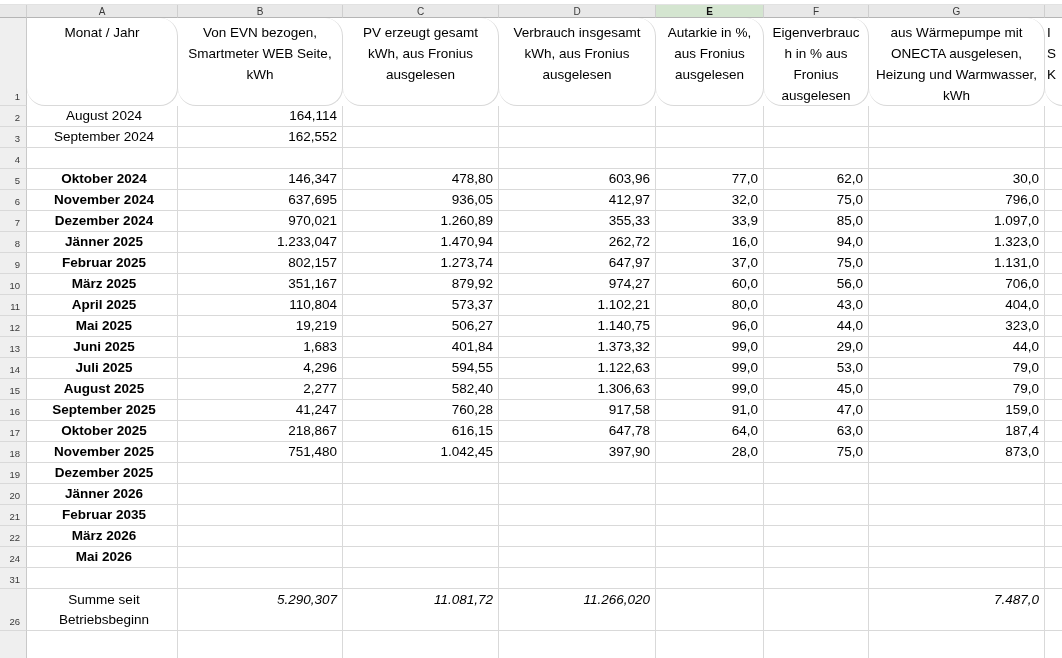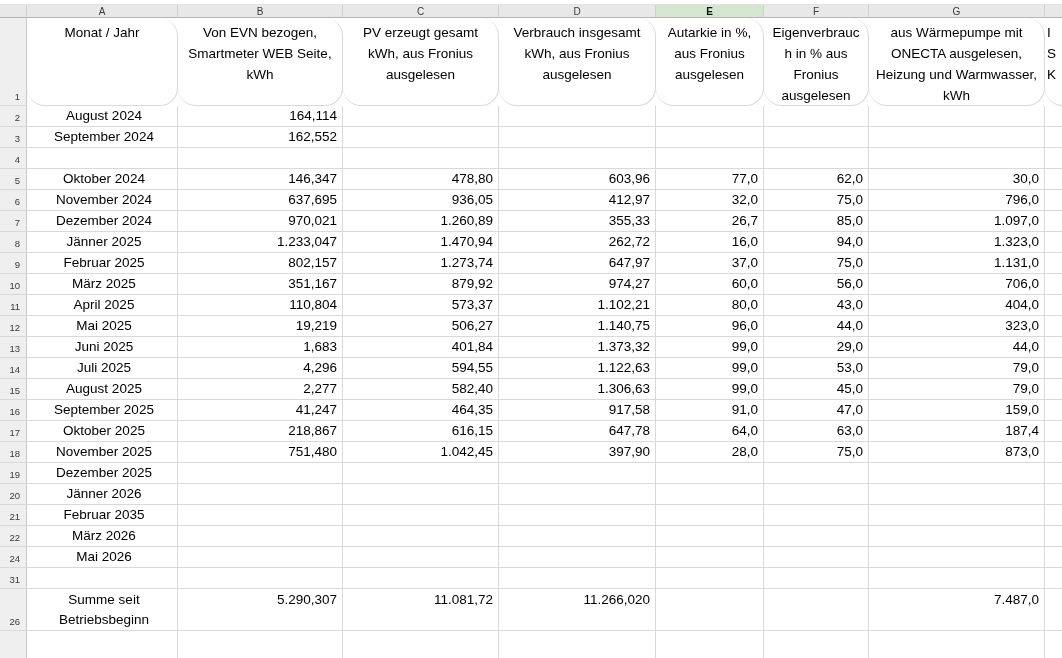--- a/index.html
+++ b/index.html
@@ -57,24 +57,24 @@
     border-radius:18px;
   }
   .hdrrow .c.fcol{padding:4px 6px 0 6px;}
   .hdrrow .c.hcol{text-align:left;padding:4px 0 0 2px;}
   .hdrrow .c.acol{padding-top:4px;}
   
   .datarow{height:21px;}
   .datarow .c{line-height:20px;}
   .datarow .txt{padding-left:4px;text-align:center;}
   .datarow .num{padding-right:5px;text-align:right;}
-  .datarow.boldA .txt{font-weight:normal;}
+  .datarow.boldA .txt{font-weight:bold;}
   .datarow.tall{height:42px;}
   .datarow.tall .txt{white-space:normal;line-height:20px;padding-top:1px;}
-  .datarow.tall .num{line-height:20px;padding-top:1px;}
+  .datarow.tall .num{line-height:20px;padding-top:1px;font-style:italic;}
   .datarow.filler{height:40px;}
 </style>
 </head>
 <body>
 
 <div class="sheet">
   <div class="topstrip"></div>
 
   <div class="grid colband">
     <div class="hcell corner"></div>
@@ -157,21 +157,21 @@
         <div class="c num">75,0</div>
         <div class="c num">796,0</div>
         <div class="c num"></div>
       </div>
       <div class="grid datarow boldA">
         <div class="rowno">7</div>
         <div class="c txt">Dezember 2024</div>
         <div class="c num">970,021</div>
         <div class="c num">1.260,89</div>
         <div class="c num">355,33</div>
-        <div class="c num">26,7</div>
+        <div class="c num">33,9</div>
         <div class="c num">85,0</div>
         <div class="c num">1.097,0</div>
         <div class="c num"></div>
       </div>
       <div class="grid datarow boldA">
         <div class="rowno">8</div>
         <div class="c txt">Jänner 2025</div>
         <div class="c num">1.233,047</div>
         <div class="c num">1.470,94</div>
         <div class="c num">262,72</div>
@@ -254,21 +254,21 @@
         <div class="c num">1.306,63</div>
         <div class="c num">99,0</div>
         <div class="c num">45,0</div>
         <div class="c num">79,0</div>
         <div class="c num"></div>
       </div>
       <div class="grid datarow boldA">
         <div class="rowno">16</div>
         <div class="c txt">September 2025</div>
         <div class="c num">41,247</div>
-        <div class="c num">464,35</div>
+        <div class="c num">760,28</div>
         <div class="c num">917,58</div>
         <div class="c num">91,0</div>
         <div class="c num">47,0</div>
         <div class="c num">159,0</div>
         <div class="c num"></div>
       </div>
       <div class="grid datarow boldA">
         <div class="rowno">17</div>
         <div class="c txt">Oktober 2025</div>
         <div class="c num">218,867</div>

